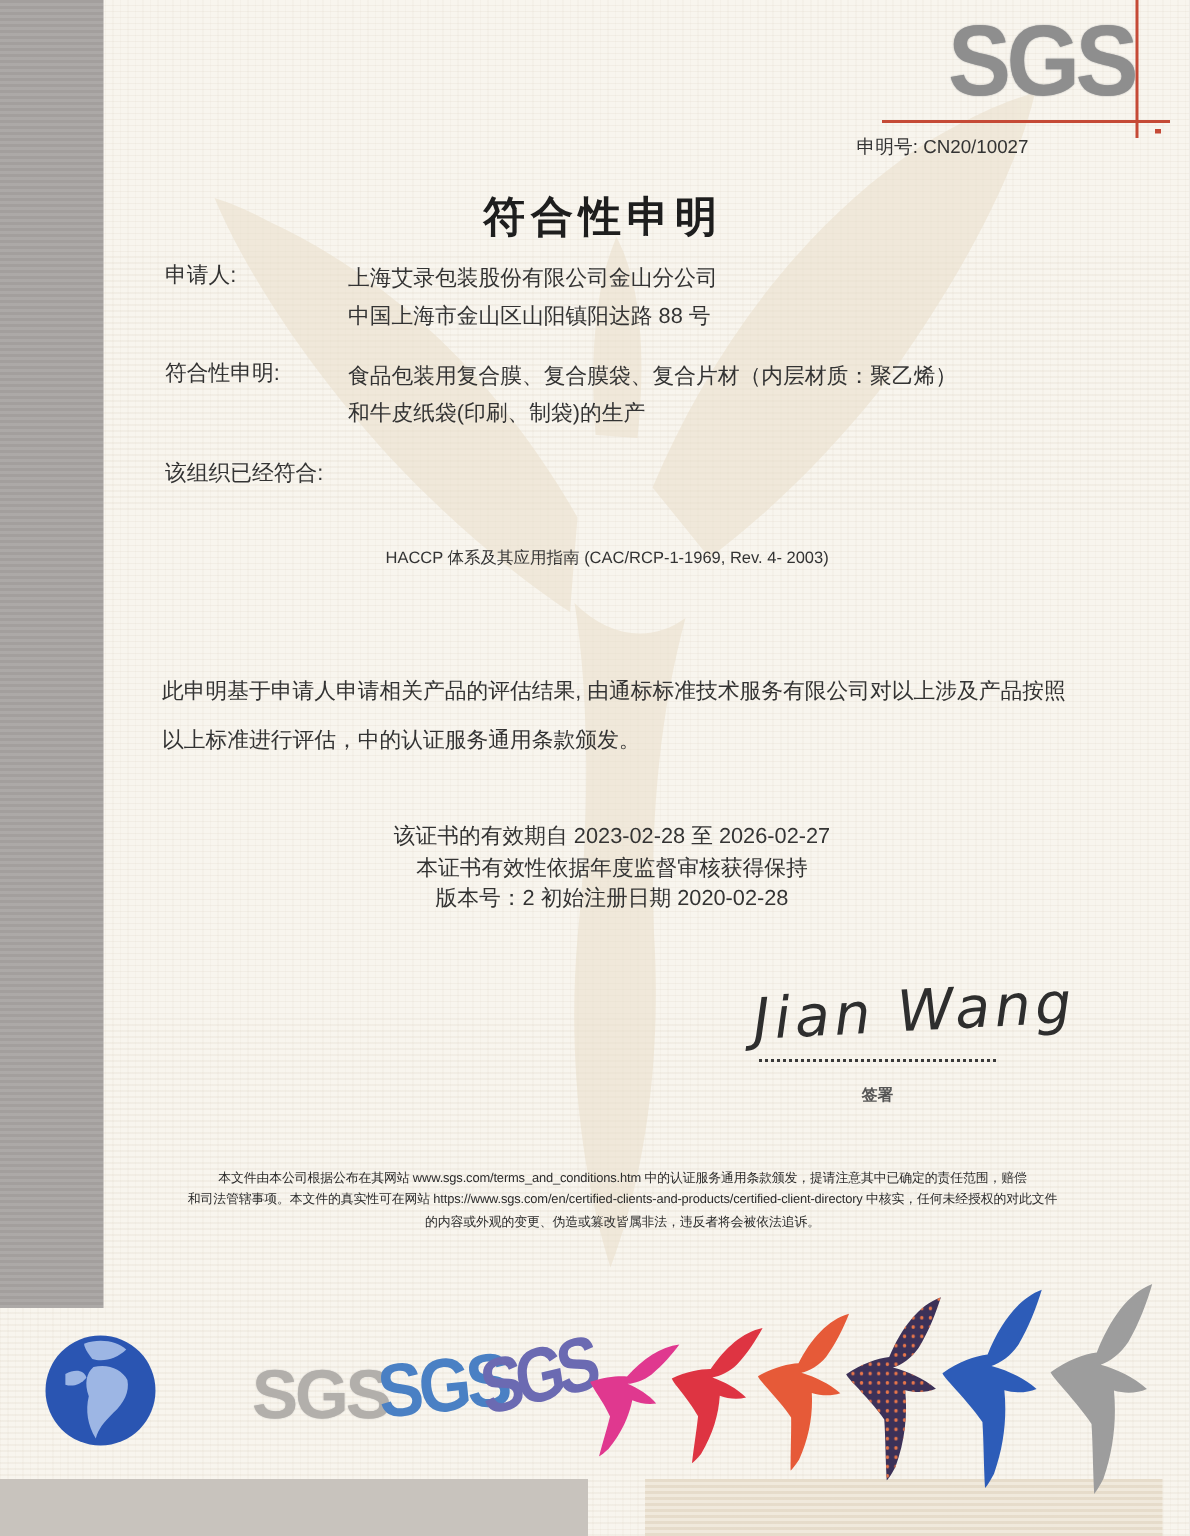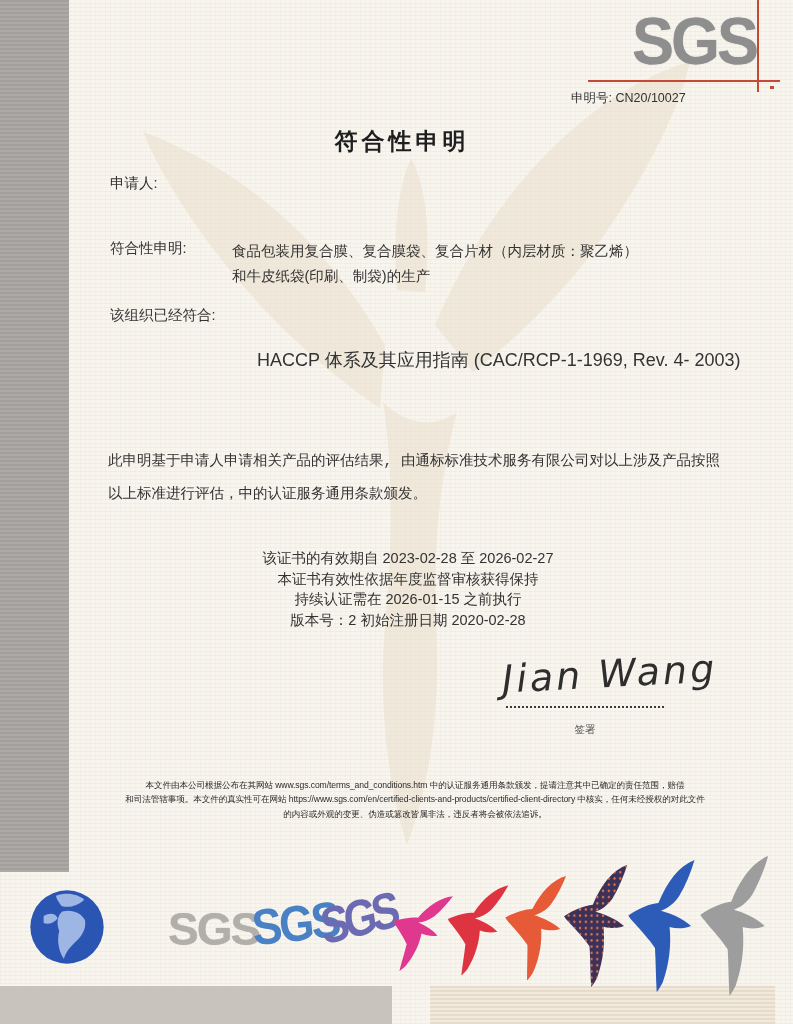--- a/index.html
+++ b/index.html
@@ -29,38 +29,38 @@
   .red-dot{ position:absolute; left:770px; top:86px; width:4px; height:3px; background:#c54a36; }
   .sgs-logo{
     position:absolute; left:590px; top:8px; width:166px; text-align:right;
     font-size:63px; font-weight:900; letter-spacing:-3px; line-height:1;
     color:#8e8e8e; transform:scaleY(1.06); transform-origin:top left;
     text-shadow:0 0 1px #9a9a9a;
   }
   .decl-no{ position:absolute; left:571px; top:90px; font-size:12.5px; color:#333; }
 
   .title{ position:absolute; left:0; right:0; top:126px; text-align:center;
-    font-size:23px; font-weight:bold; letter-spacing:4px; color:#1e1e1e;padding-left:11px; }
+    font-size:28px; font-weight:bold; letter-spacing:4px; color:#1e1e1e;padding-left:11px; }
 
   .lbl{ position:absolute; left:110px; font-size:14.5px; color:#333; }
   .val{ position:absolute; left:232px; font-size:14.5px; color:#333; line-height:25px; }
   .lbl-applicant{ top:174px; } .val-applicant{ top:174px; }
   .lbl-scope{ top:239px; } .val-scope{ top:239px; }
   .intro{ position:absolute; left:110px; top:306px; font-size:14.5px; color:#333; }
-  .standard{ position:absolute; left:257px; top:348px; font-size:18px; color:#333; white-space:nowrap; }
+  .standard{ position:absolute; left:257px; top:364px; font-size:11px; color:#333; white-space:nowrap; }
 
-  .statement{ position:absolute; left:108px; top:445px; font-size:14.5px; color:#333; line-height:33px; white-space:nowrap;font-family:Liberation Mono, monospace; }
+  .statement{ position:absolute; left:108px; top:445px; font-size:14.5px; color:#333; line-height:33px; white-space:nowrap; }
 
   .validity{ position:absolute; left:108px; width:600px; top:548px; text-align:center;
     font-size:14.5px; color:#333; line-height:20.5px; white-space:nowrap; }
 
   .signature{ position:absolute; left:502px; top:652px; font-size:38px; color:#2e2e2e;
     font-style:italic; letter-spacing:3px; transform:rotate(-3deg); font-family:"DejaVu Sans",sans-serif; }
   .sig-line{ position:absolute; left:506px; top:706px; width:158px; border-bottom:2px dotted #3a3a3a; }
-  .sig-caption{ position:absolute; left:506px; top:723px; width:158px; text-align:center; font-size:10.5px; color:#555; }
+  .sig-caption{ position:absolute; left:506px; top:723px; width:158px; text-align:center; font-size:10.5px; color:#555;font-weight:bold; }
 
   .legal{ position:absolute; left:0px; width:793px; top:778px; text-align:center;
     font-size:8.6px; letter-spacing:-0.1px; color:#2b2b2b; line-height:14.3px;padding-left:37px; }
   .legal div{ white-space:nowrap; }
 
   
   .globe{ position:absolute; left:28px; top:888px; width:78px; height:78px; }
   .m-sgs{ position:absolute; font-weight:900; line-height:1; font-family:"Liberation Sans",sans-serif; }
   .m1{ left:168px; top:906px; font-size:46px; letter-spacing:-2px; color:#b2afab;
        text-shadow:0 0 1px #bdbab6; }
@@ -92,39 +92,42 @@
 
   <div class="red-vline"></div>
   <div class="red-hline"></div>
   <div class="red-dot"></div>
   <div class="sgs-logo">SGS</div>
   <div class="decl-no">申明号: CN20/10027</div>
 
   <h1 class="title">符合性申明</h1>
 
   <div class="lbl lbl-applicant">申请人:</div>
+  <div class="val val-applicant">
+    <div>上海艾录包装股份有限公司金山分公司</div>
+    <div>中国上海市金山区山阳镇阳达路 88 号</div>
+  </div>
 
   <div class="lbl lbl-scope">符合性申明:</div>
   <div class="val val-scope">
     <div>食品包装用复合膜、复合膜袋、复合片材（内层材质：聚乙烯）</div>
     <div>和牛皮纸袋(印刷、制袋)的生产</div>
   </div>
 
   <div class="intro">该组织已经符合:</div>
   <div class="standard">HACCP 体系及其应用指南 (CAC/RCP-1-1969, Rev. 4- 2003)</div>
 
   <div class="statement">
     <div>此申明基于申请人申请相关产品的评估结果, 由通标标准技术服务有限公司对以上涉及产品按照</div>
     <div>以上标准进行评估，中的认证服务通用条款颁发。</div>
   </div>
 
   <div class="validity">
     <div>该证书的有效期自 2023-02-28 至 2026-02-27</div>
     <div>本证书有效性依据年度监督审核获得保持</div>
-    <div>持续认证需在 2026-01-15 之前执行</div>
     <div>版本号：2 初始注册日期 2020-02-28</div>
   </div>
 
   <div class="signature">Jian Wang</div>
   <div class="sig-line"></div>
   <div class="sig-caption">签署</div>
 
   <div class="legal">
     <div>本文件由本公司根据公布在其网站 www.sgs.com/terms_and_conditions.htm 中的认证服务通用条款颁发，提请注意其中已确定的责任范围，赔偿</div>
     <div>和司法管辖事项。本文件的真实性可在网站 https://www.sgs.com/en/certified-clients-and-products/certified-client-directory 中核实，任何未经授权的对此文件</div>

